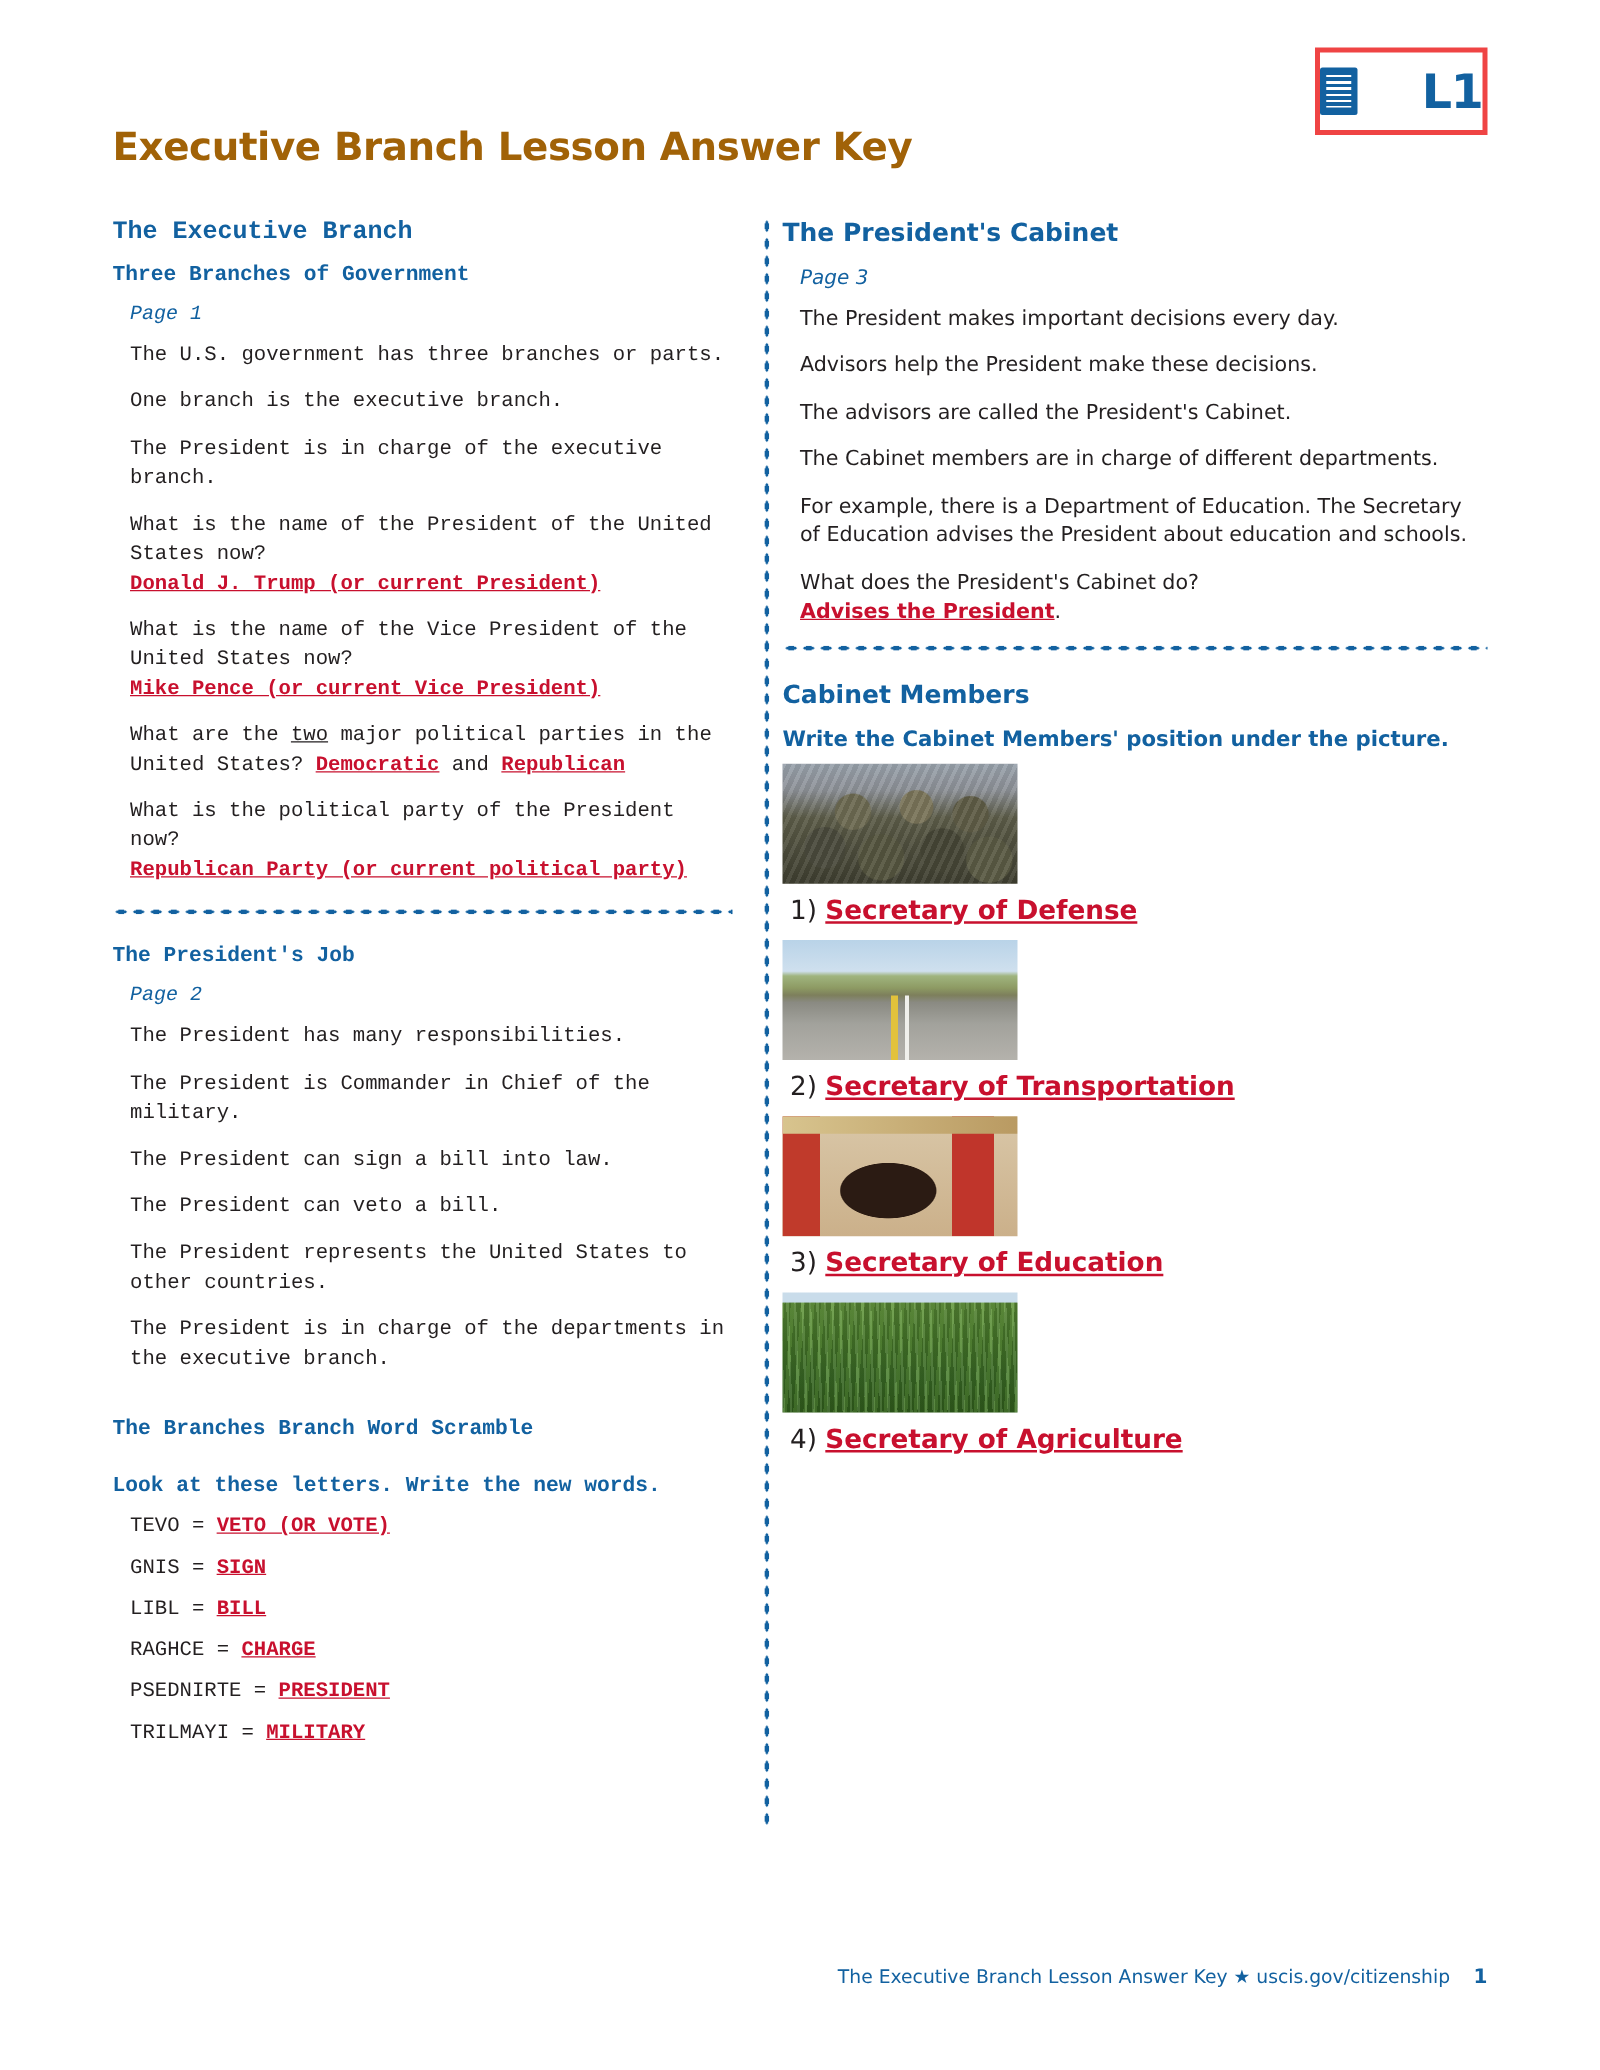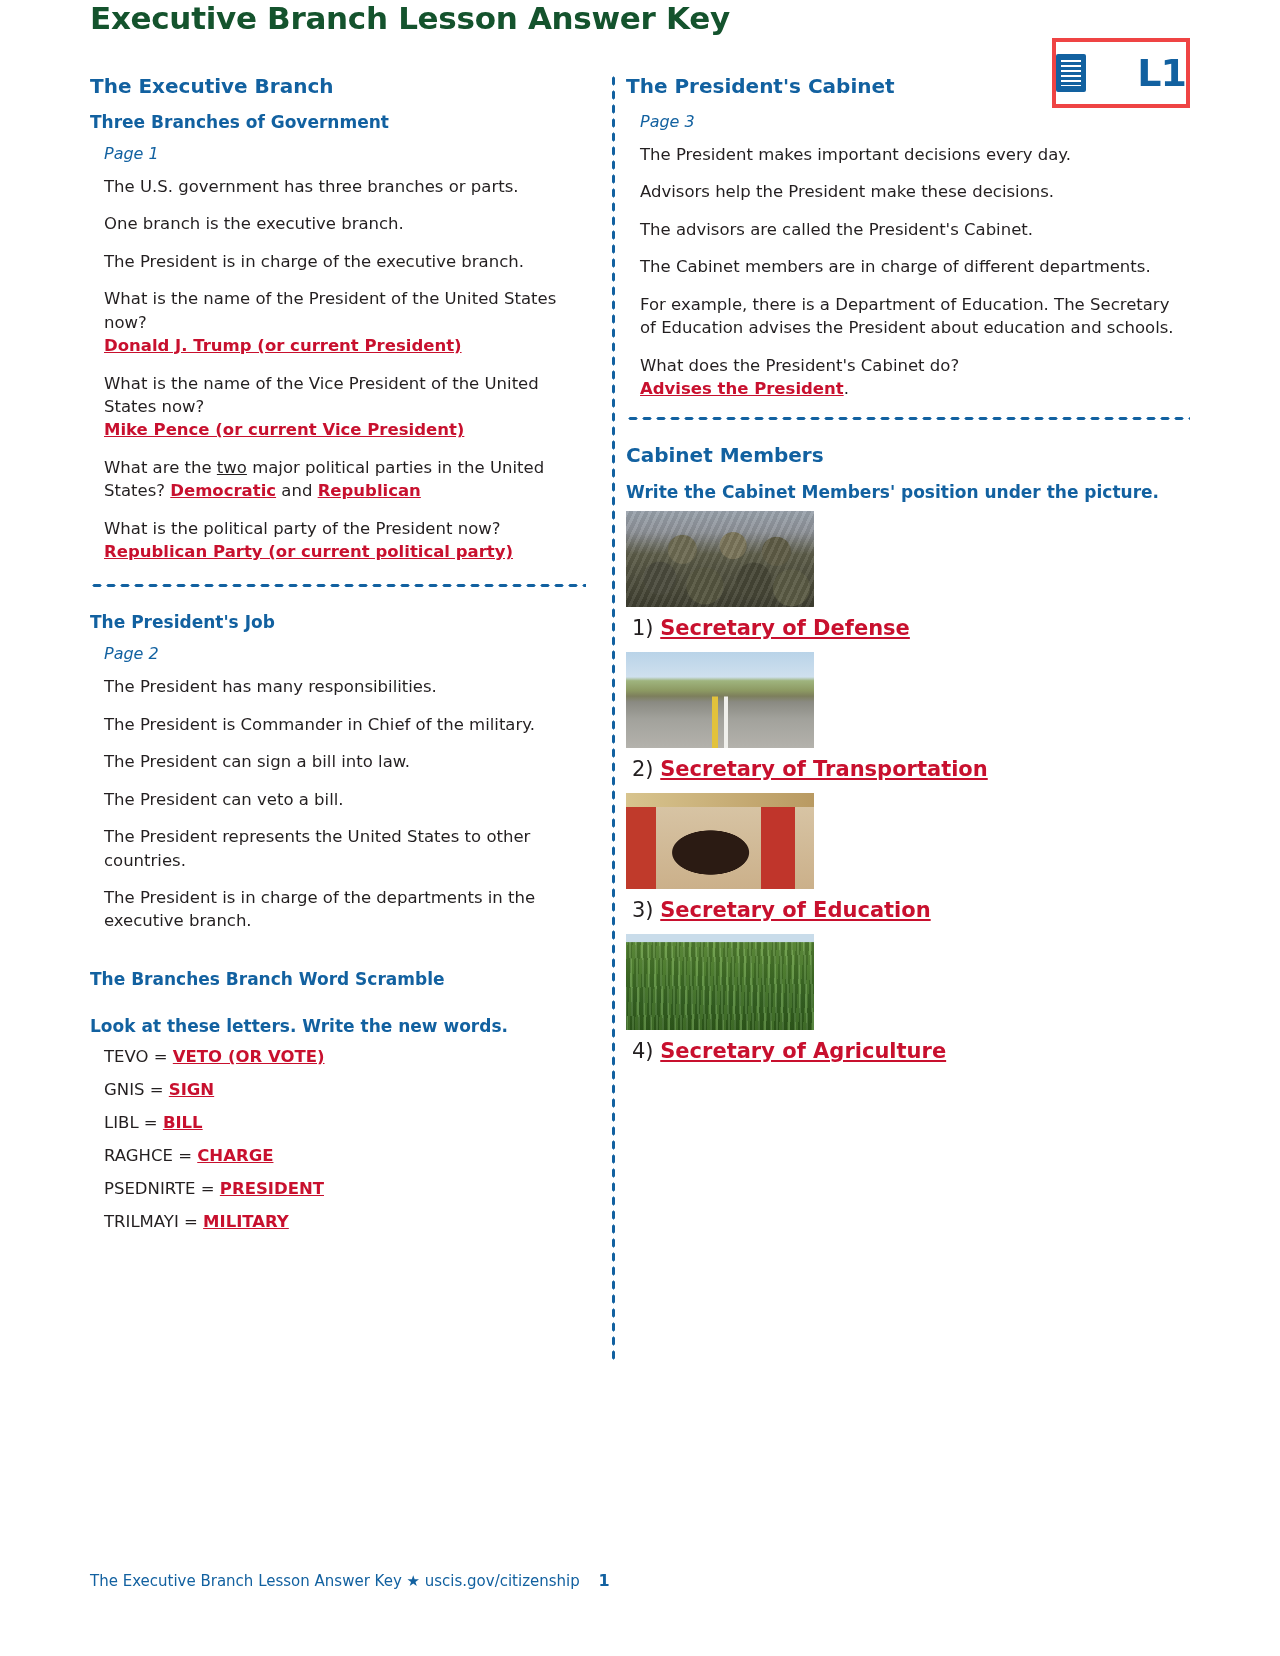--- a/index.html
+++ b/index.html
@@ -61,36 +61,38 @@
   .badge-label {
     font-size: 38px;
     font-weight: bold;
     color: #1261a0;
     letter-spacing: -1px;
     line-height: 1;
   }
 
   h1.doc-title {
     margin: 0;
+    padding-top: 100px;
     font-size: 31px;
     font-weight: bold;
-    color: #14532d;
+    color: #a16207;
     letter-spacing: -0.3px;
   }
 
   
   .columns {
     display: flex;
     margin-top: 38px;
     position: relative;
   }
   .col-left {
     width: 510px;
     padding-right: 14px;
     box-sizing: border-box;
+    font-family: Liberation Mono, monospace;
   }
   .divider-v {
     width: 26px;
     display: flex;
     justify-content: center;
   }
   .divider-v .dots {
     width: 5px;
     height: 1290px;
     background-image: radial-gradient(#1261a0 45%, transparent 46%);
@@ -258,20 +260,21 @@
       repeating-linear-gradient(88deg, rgba(255,255,255,0.10) 0 2px, rgba(0,0,0,0.12) 2px 6px),
       repeating-linear-gradient(-86deg, rgba(120,180,80,0.25) 0 3px, rgba(20,60,10,0.15) 3px 8px);
   }
 
   
   .footer {
     position: absolute;
     left: 90px;
     right: 90px;
     bottom: 66px;
+    text-align: right;
     font-size: 15px;
     color: #1261a0;
   }
   .footer .pageno {
     font-weight: bold;
     margin-left: 14px;
     font-size: 16px;
   }
 </style>
 </head>

